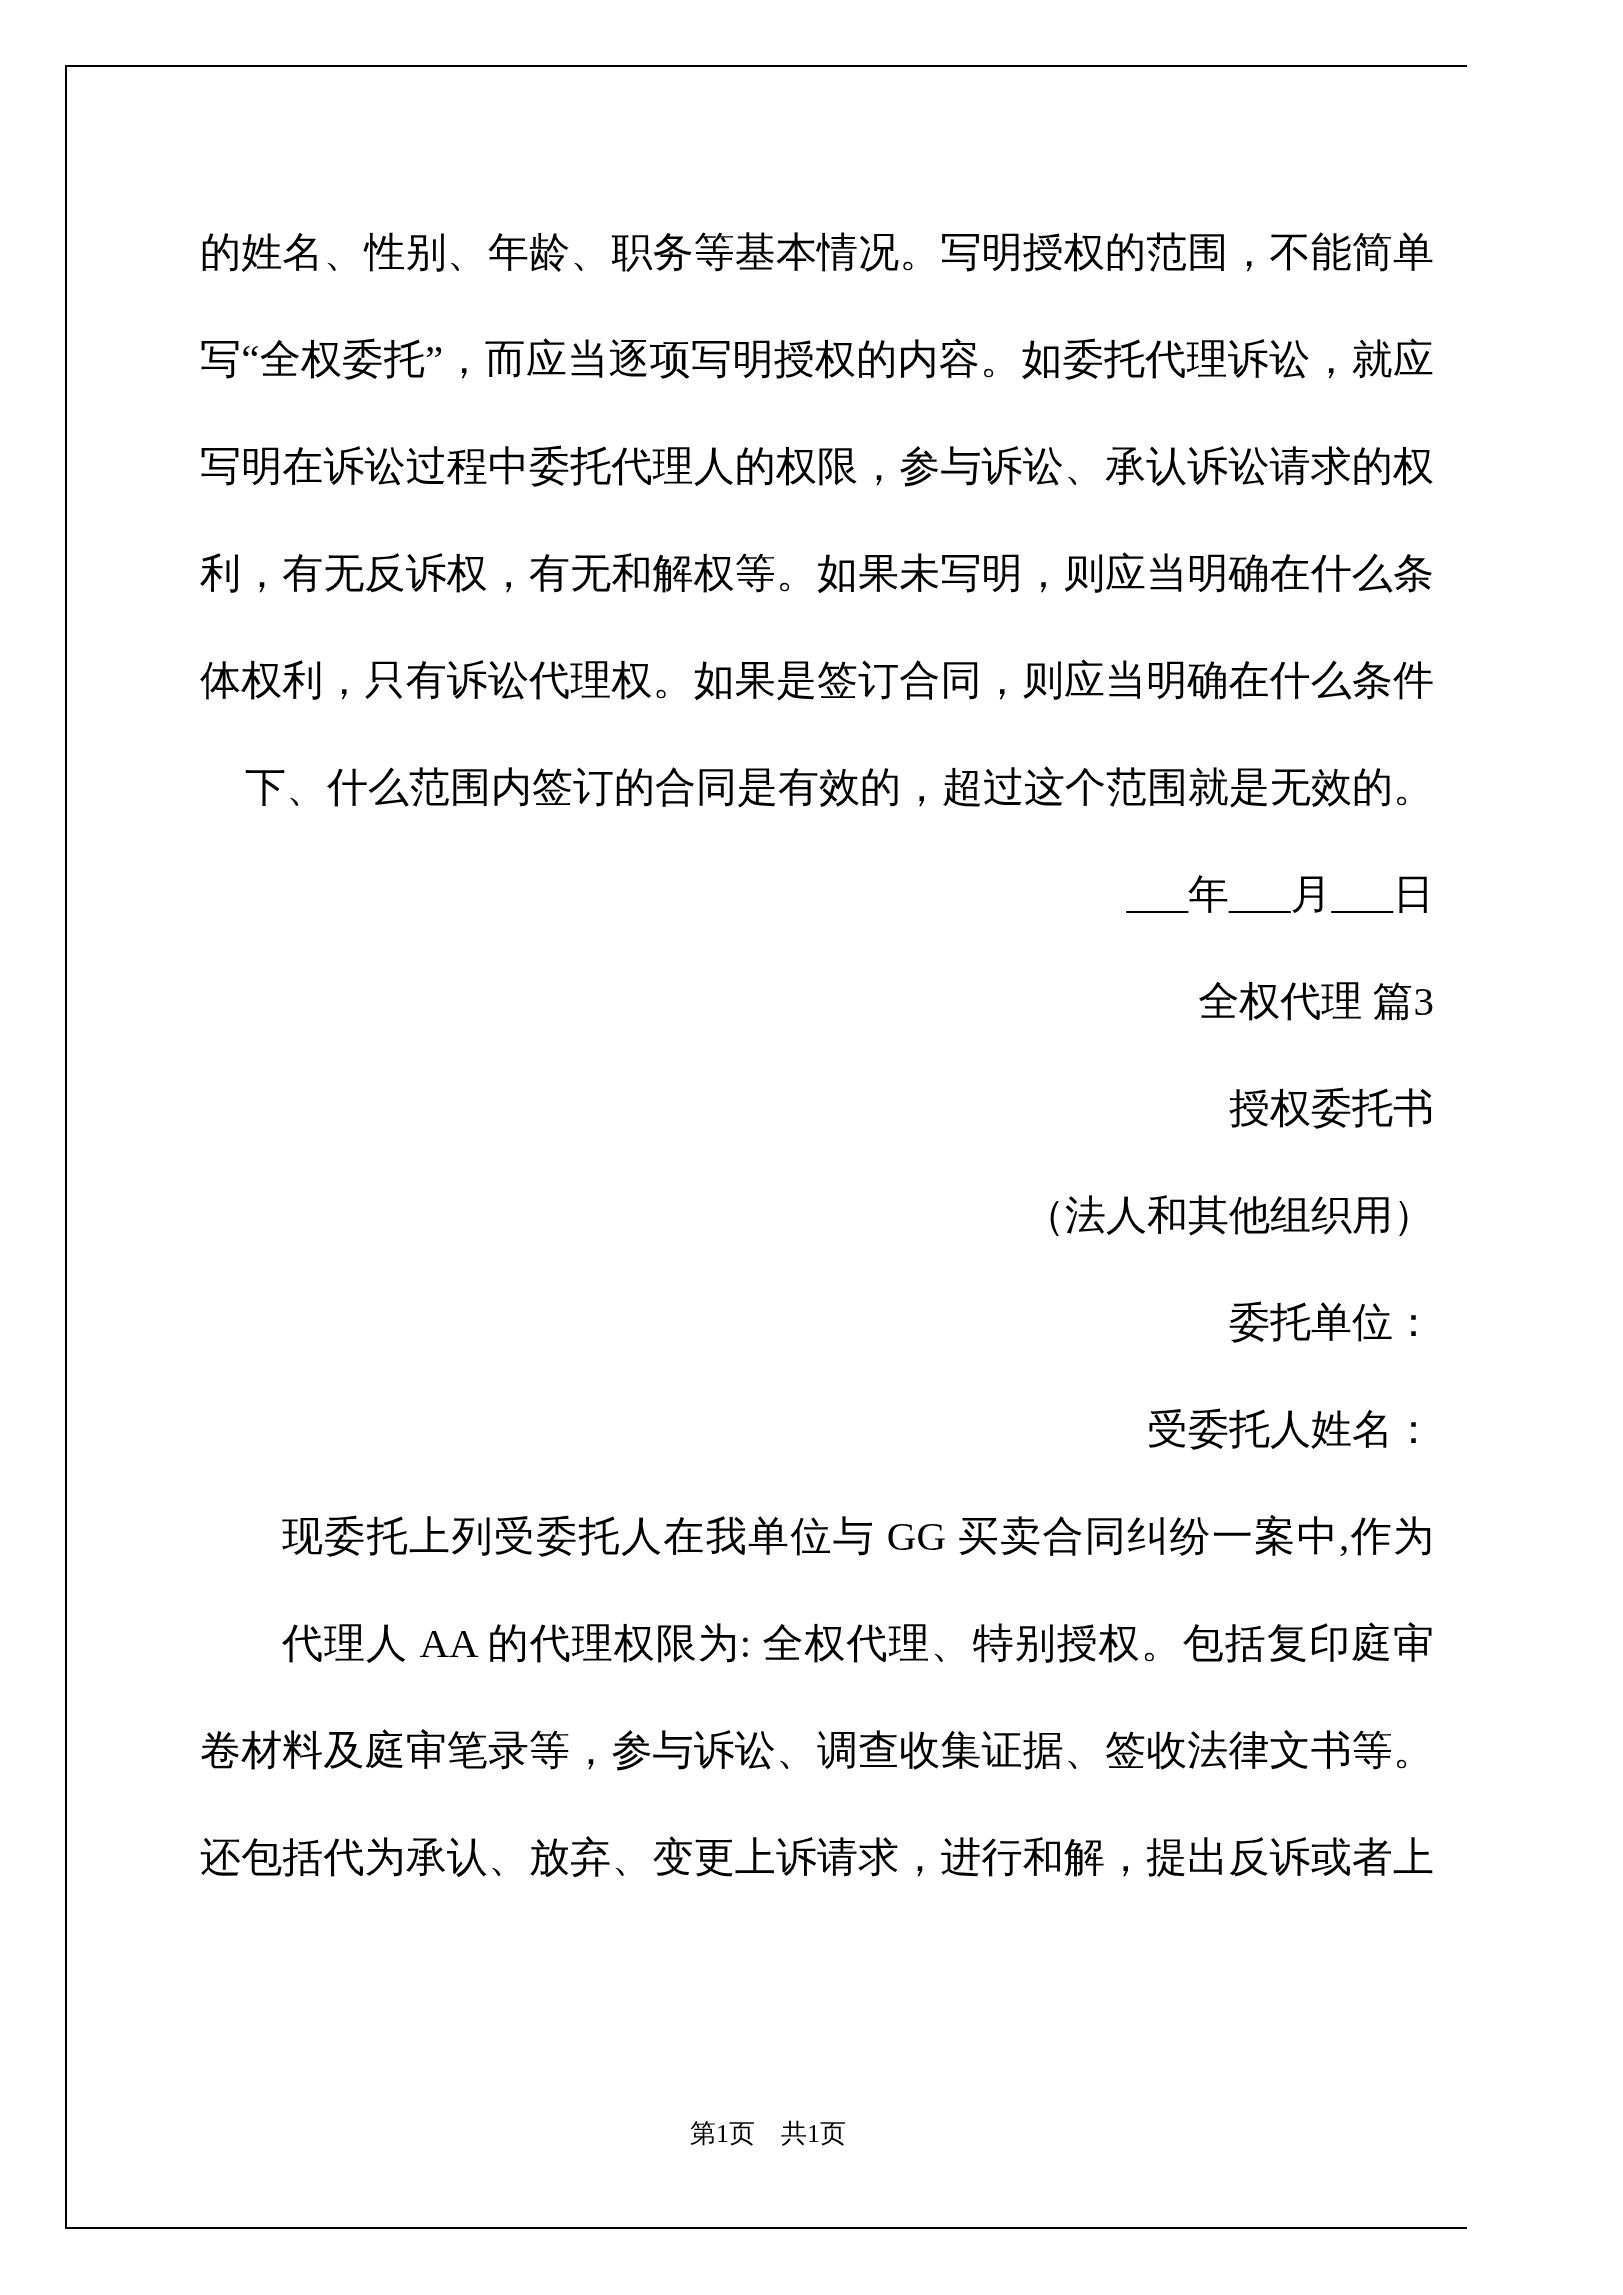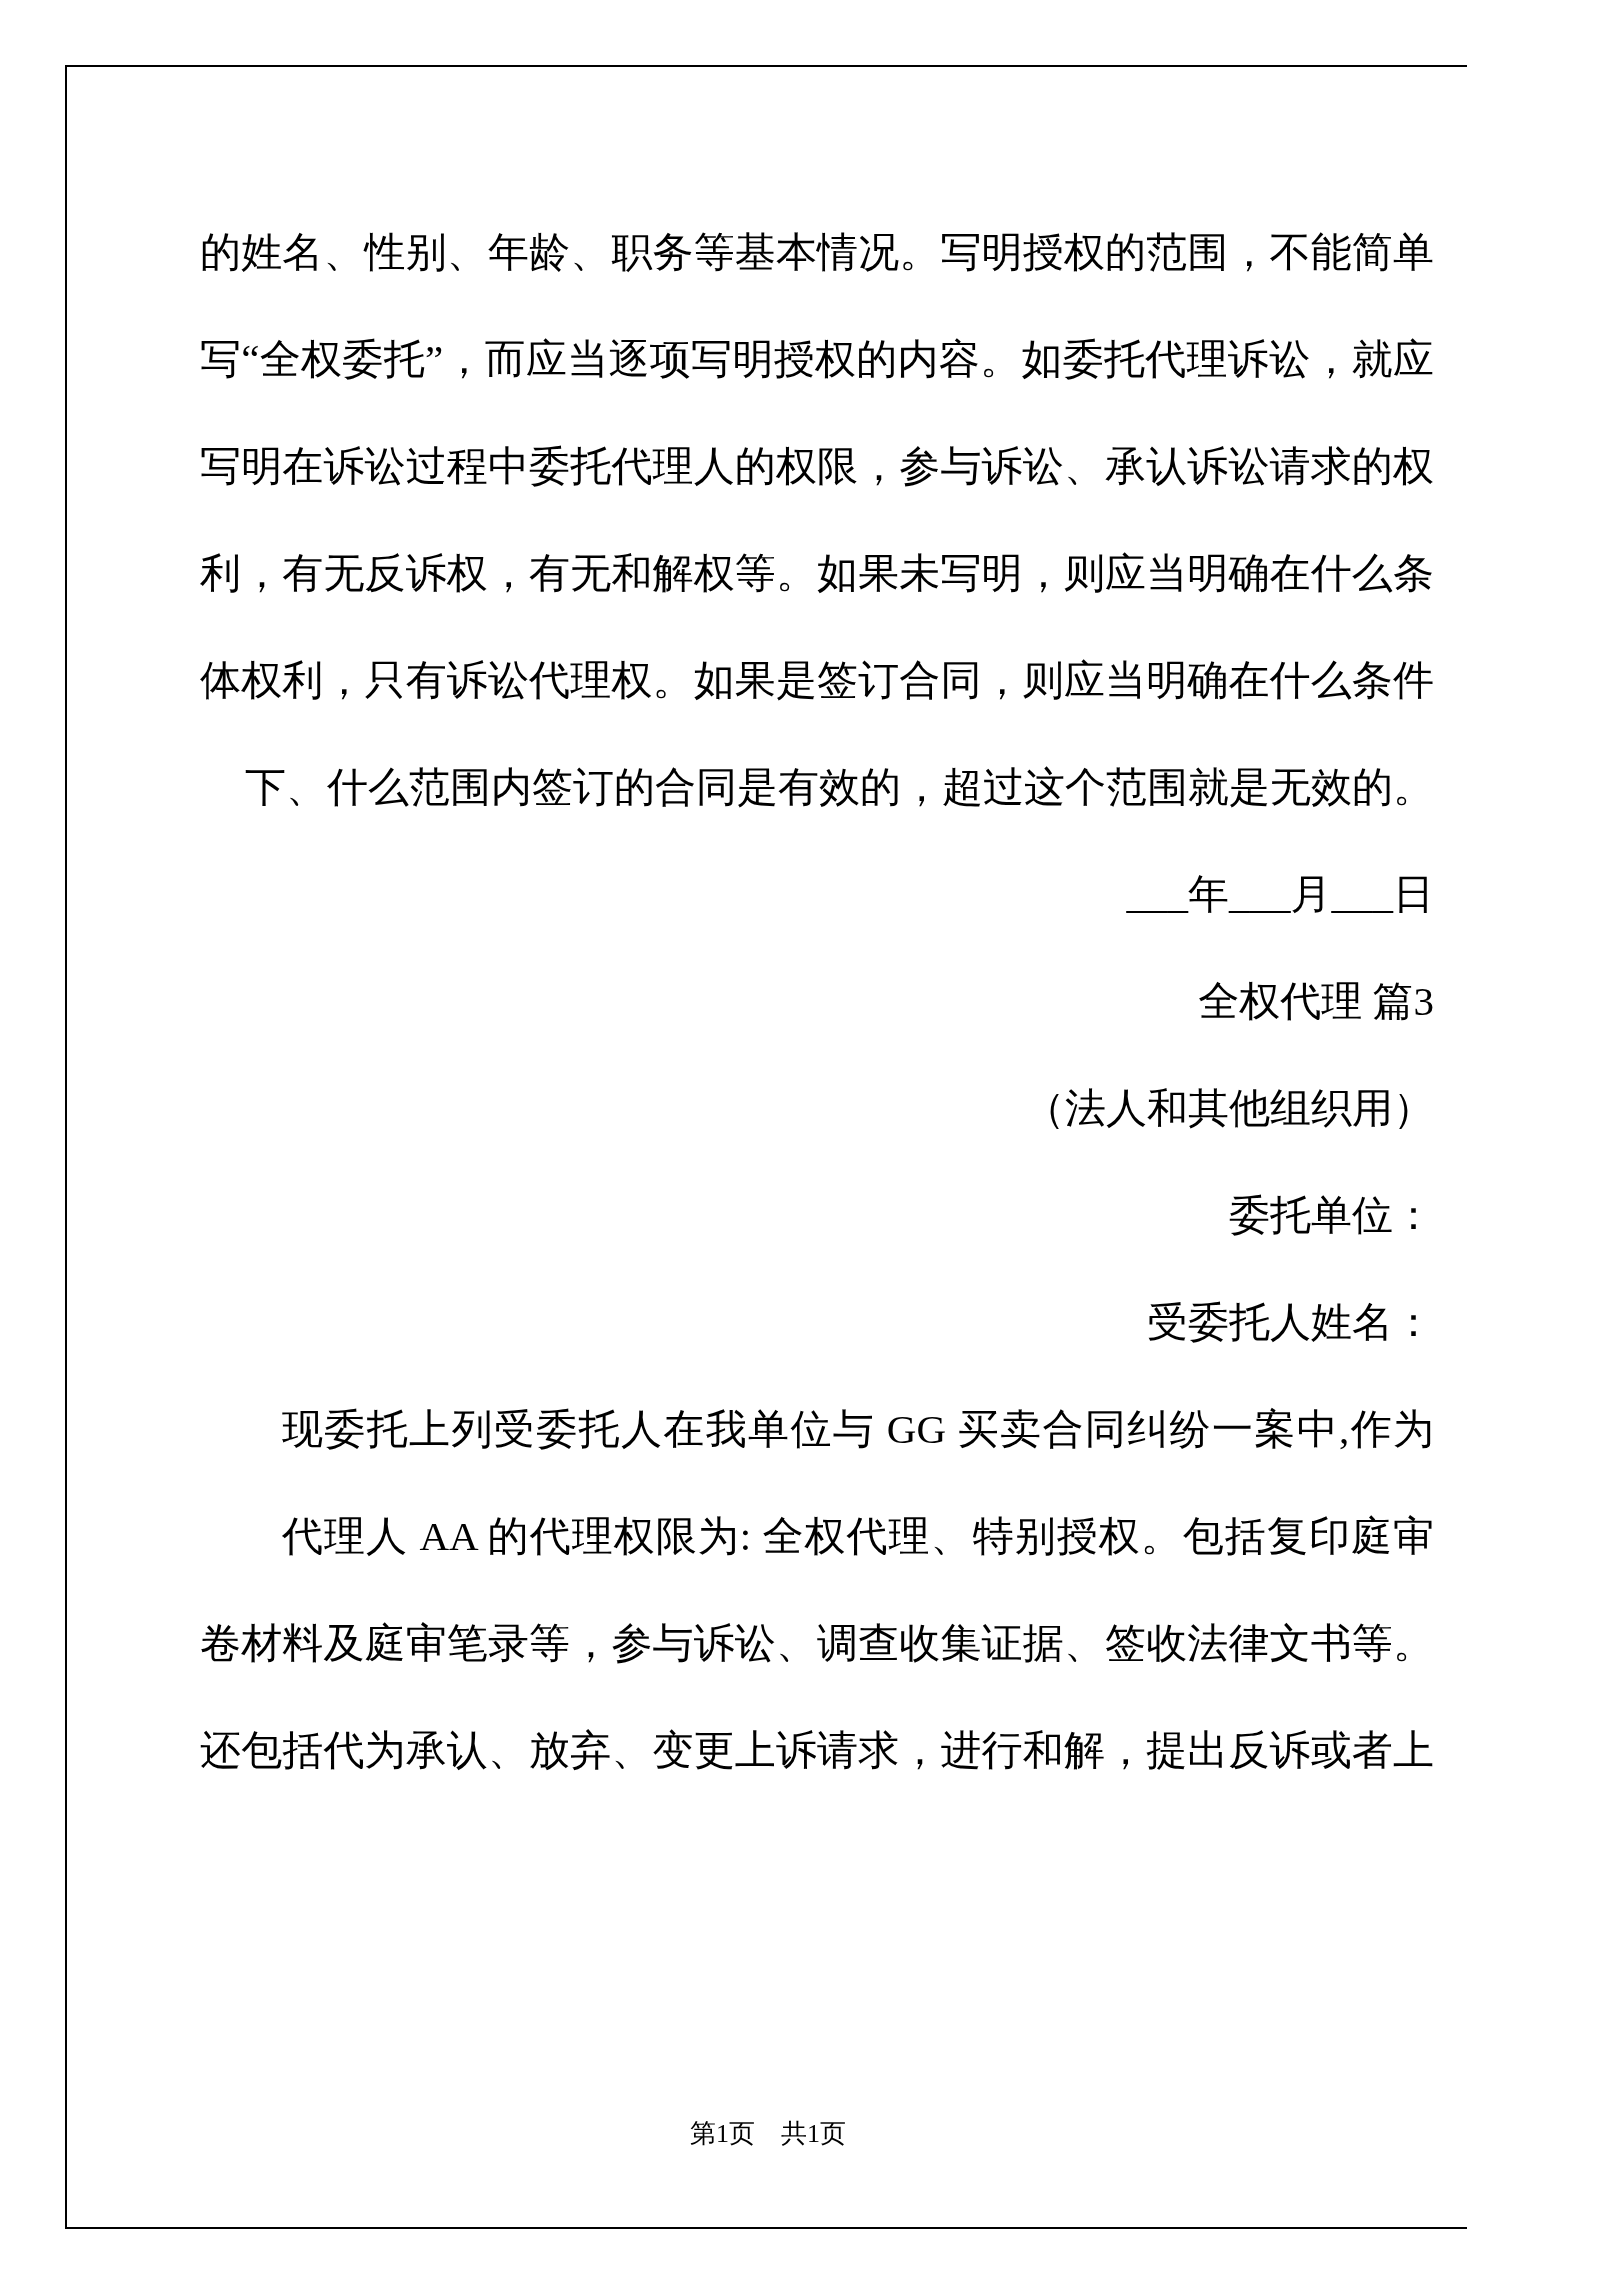--- a/index.html
+++ b/index.html
@@ -65,20 +65,21 @@
 
   <div class="doc">
     <div class="line fill">的姓名、性别、年龄、职务等基本情况。写明授权的范围，不能简单</div>
     <div class="line fill">写“全权委托”，而应当逐项写明授权的内容。如委托代理诉讼，就应</div>
     <div class="line fill">写明在诉讼过程中委托代理人的权限，参与诉讼、承认诉讼请求的权</div>
     <div class="line fill">利，有无反诉权，有无和解权等。如果未写明，则应当明确在什么条件</div>
     <div class="line fill">体权利，只有诉讼代理权。如果是签订合同，则应当明确在什么条件</div>
     <div class="line">下、什么范围内签订的合同是有效的，超过这个范围就是无效的。</div>
     <div class="line indent">___年___月___日</div>
     <div class="line">全权代理 篇3</div>
+    <div class="line indent">授权委托书</div>
     <div class="line indent">（法人和其他组织用）</div>
     <div class="line indent">委托单位：</div>
     <div class="line indent">受委托人姓名：</div>
     <div class="line indent fill">现委托上列受委托人在我单位与 GG 买卖合同纠纷一案中,作为我</div>
     <div class="line indent fill">代理人 AA 的代理权限为: 全权代理、特别授权。包括复印庭审案</div>
     <div class="line fill">卷材料及庭审笔录等，参与诉讼、调查收集证据、签收法律文书等。</div>
     <div class="line fill">还包括代为承认、放弃、变更上诉请求，进行和解，提出反诉或者上</div>
   </div>
 
   <div class="footer">第1页　共1页</div>

